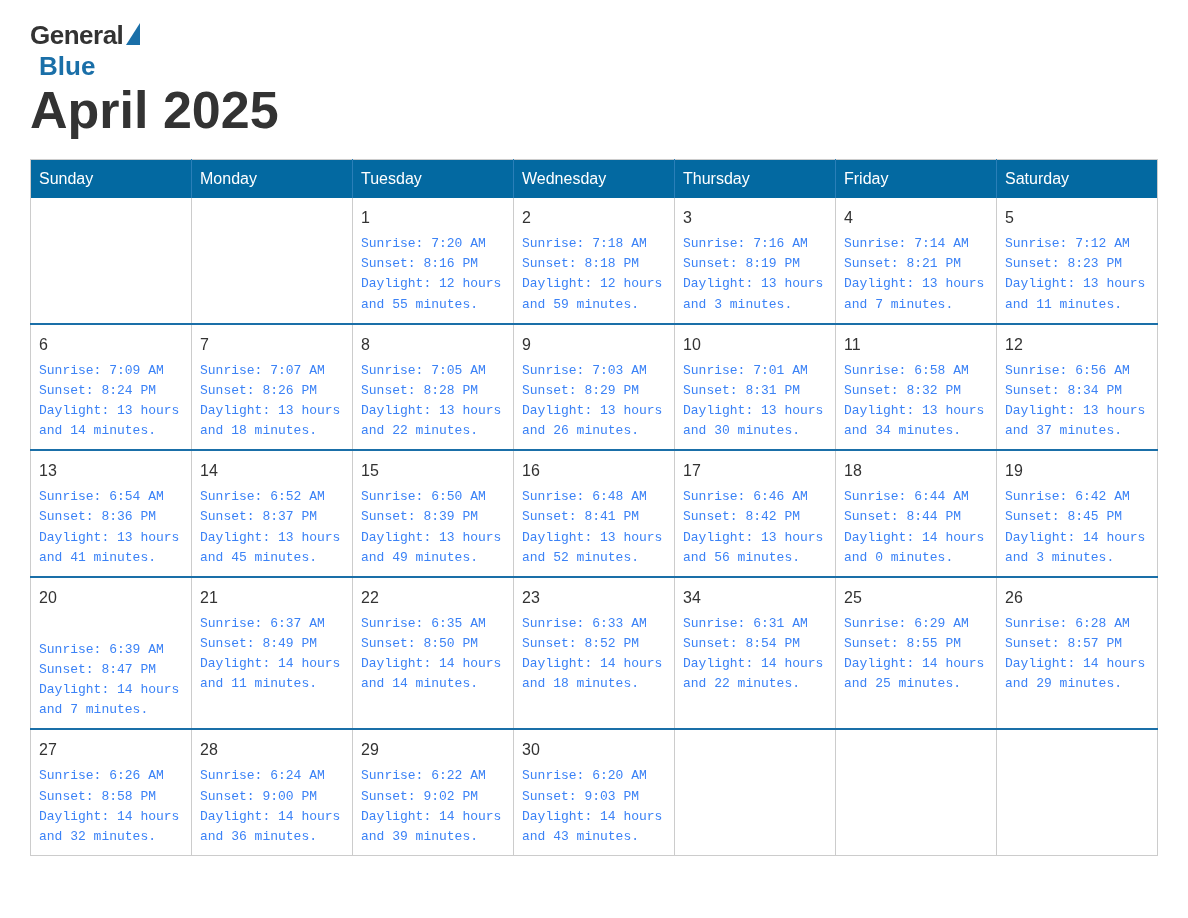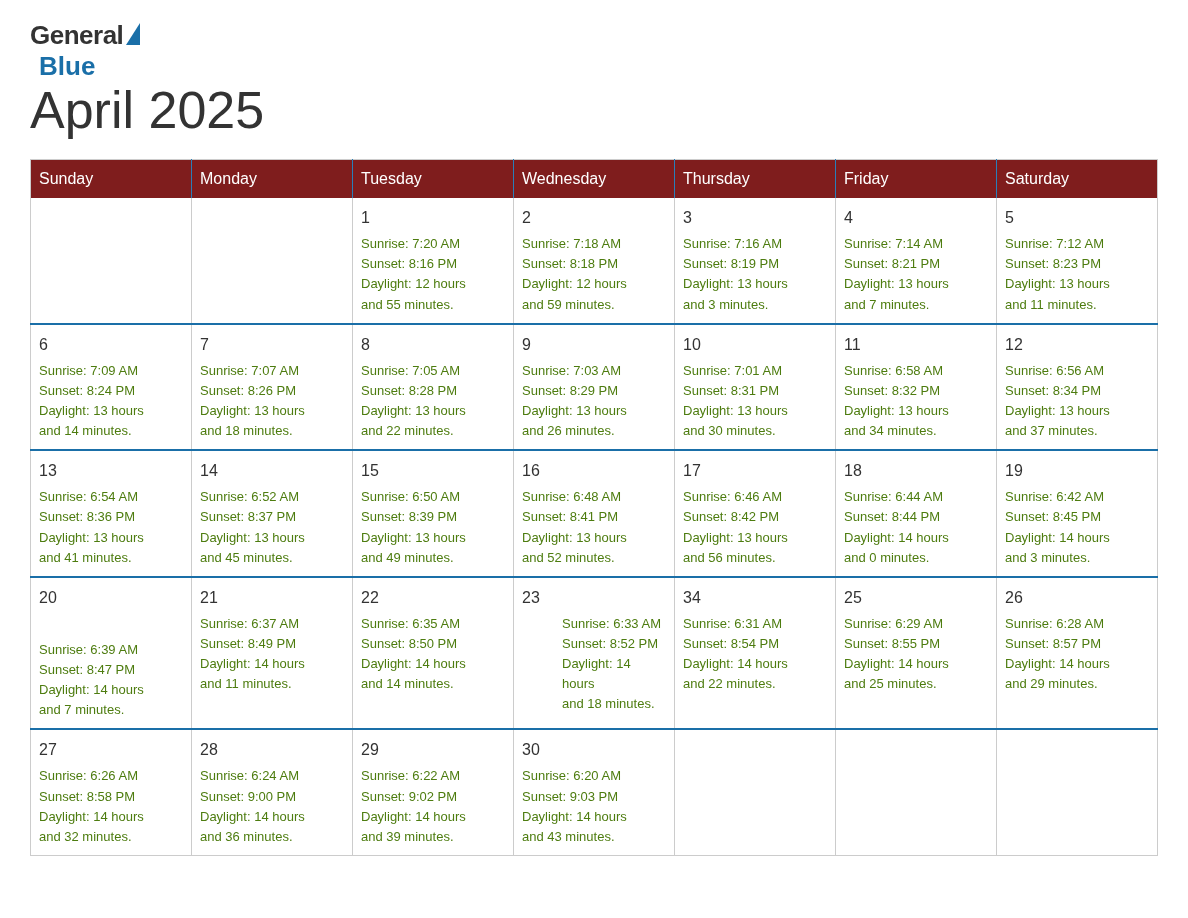--- a/index.html
+++ b/index.html
@@ -45,37 +45,37 @@
       font-size: 26px;
       font-weight: bold;
       color: #1a6fa8;
       margin-left: 9px;
     }
     .title-section {
       text-align: right;
     }
     .month-title {
       font-size: 52px;
-      font-weight: normal;
+      font-weight: bold;
       color: #333;
       line-height: 1.1;
     }
     .location-title {
       font-size: 22px;
       color: #333;
       font-weight: normal;
       margin-top: 4px;
     }
     .calendar {
       width: 100%;
       border-collapse: collapse;
       border: 1px solid #ccc;
     }
     .calendar th {
-      background-color: #7f1d1d;
+      background-color: #0369a1;
       color: #fff;
       padding: 10px 8px;
       text-align: left;
       font-size: 16px;
       font-weight: normal;
       border-right: 1px solid #2a7fb8;
     }
     .calendar th:last-child {
       border-right: none;
     }
@@ -97,22 +97,23 @@
       border-bottom: none;
     }
     .day-number {
       font-size: 16px;
       font-weight: normal;
       margin-bottom: 4px;
       display: block;
     }
     .day-info {
       font-size: 13px;
-      color: #4d7c0f;
+      color: #3b82f6;
       line-height: 1.55;
+      font-family: Liberation Mono, monospace;
     }
     .empty-cell {
       background: #fff;
     }
   </style>
 </head>
 <body>
 
 <div class="header">
   <div class="logo">
@@ -298,21 +299,21 @@
         </td>
         <td>
           <span class="day-number">22</span>
           <div class="day-info" style="white-space: pre-line;">Sunrise: 6:35 AM
 Sunset: 8:50 PM
 Daylight: 14 hours
 and 14 minutes.</div>
         </td>
         <td>
           <span class="day-number">23</span>
-          <div class="day-info" style="white-space: pre-line; margin-left: 40px;">Sunrise: 6:33 AM
+          <div class="day-info" style="white-space: pre-line;">Sunrise: 6:33 AM
 Sunset: 8:52 PM
 Daylight: 14 hours
 and 18 minutes.</div>
         </td>
         <td>
           <span class="day-number">34</span>
           <div class="day-info" style="white-space: pre-line;">Sunrise: 6:31 AM
 Sunset: 8:54 PM
 Daylight: 14 hours
 and 22 minutes.</div>

